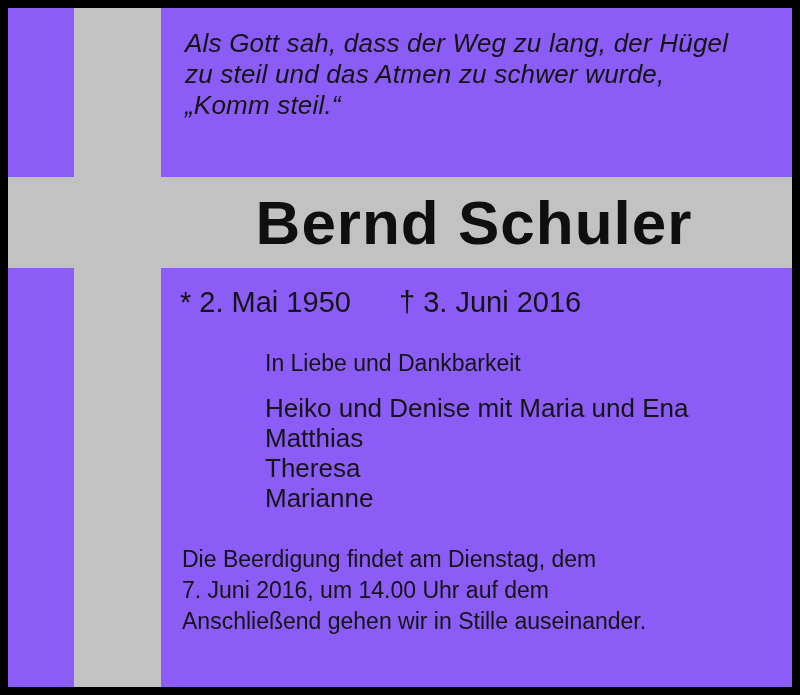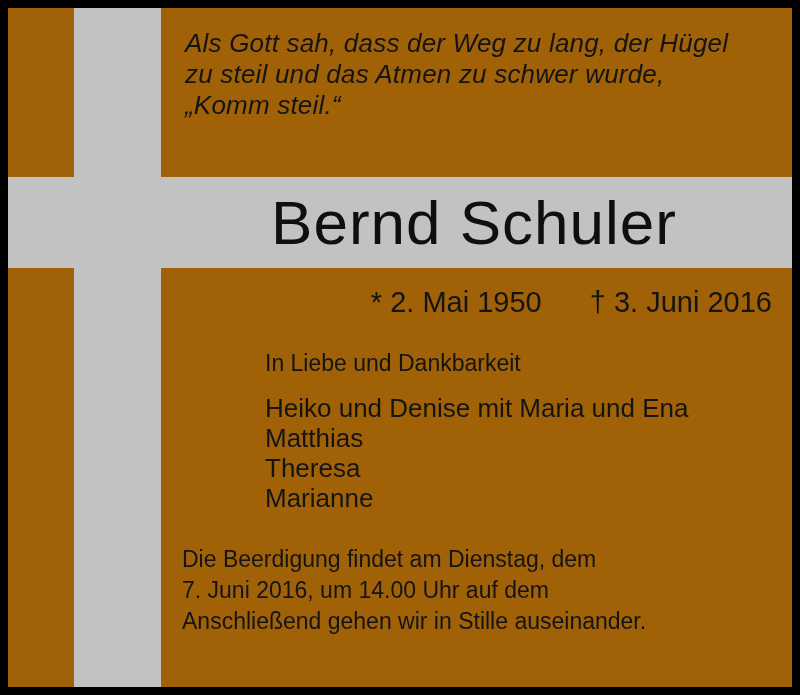--- a/index.html
+++ b/index.html
@@ -6,21 +6,21 @@
     margin: 0;
     padding: 0;
     background: #ffffff;
   }
   .page {
     position: relative;
     width: 800px;
     height: 695px;
     box-sizing: border-box;
     border: 8px solid #000000;
-    background: #a16207;
+    background: #8b5cf6;
     overflow: hidden;
     font-family: "Liberation Sans", "DejaVu Sans", sans-serif;
     color: #141414;
   }
   
   .cross-vertical {
     position: absolute;
     left: 66px;   
     top: 0;
     bottom: 0;
@@ -49,31 +49,31 @@
   
   .name {
     position: absolute;
     left: 148px;
     right: 0;
     top: 169px;
     height: 91px;
     line-height: 91px;
     text-align: center;
     font-size: 62px;
-    font-weight: 400;
+    font-weight: 700;
     letter-spacing: 1px;
     color: #0f0f0f;
   }
   
   .dates {
     position: absolute;
     left: 152px;
     right: 0;
     top: 278px;
-    text-align: right;
+    text-align: left;
     font-size: 29px;
     white-space: nowrap;
   }
   .dates .date {
     display: inline-block;
     margin: 0 20px;
   }
   .tribute {
     position: absolute;
     left: 257px;  

